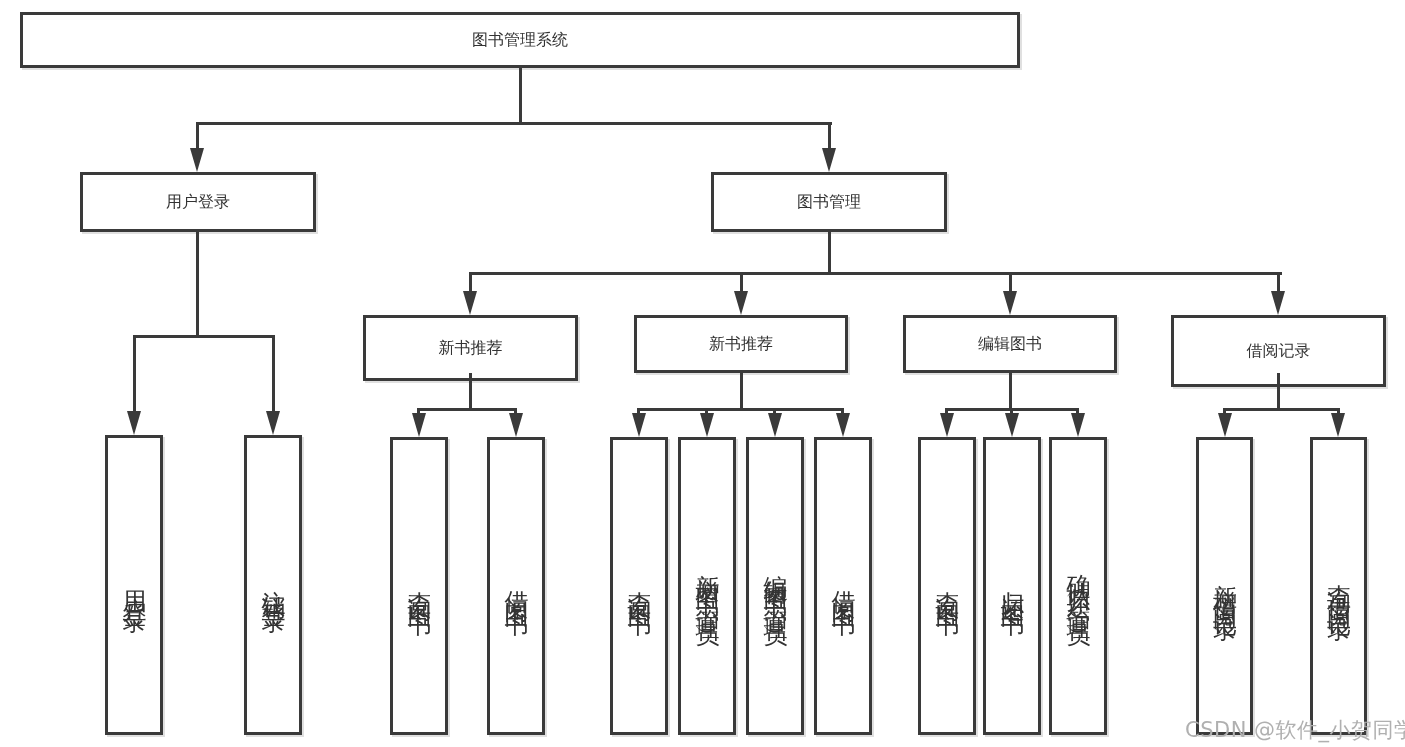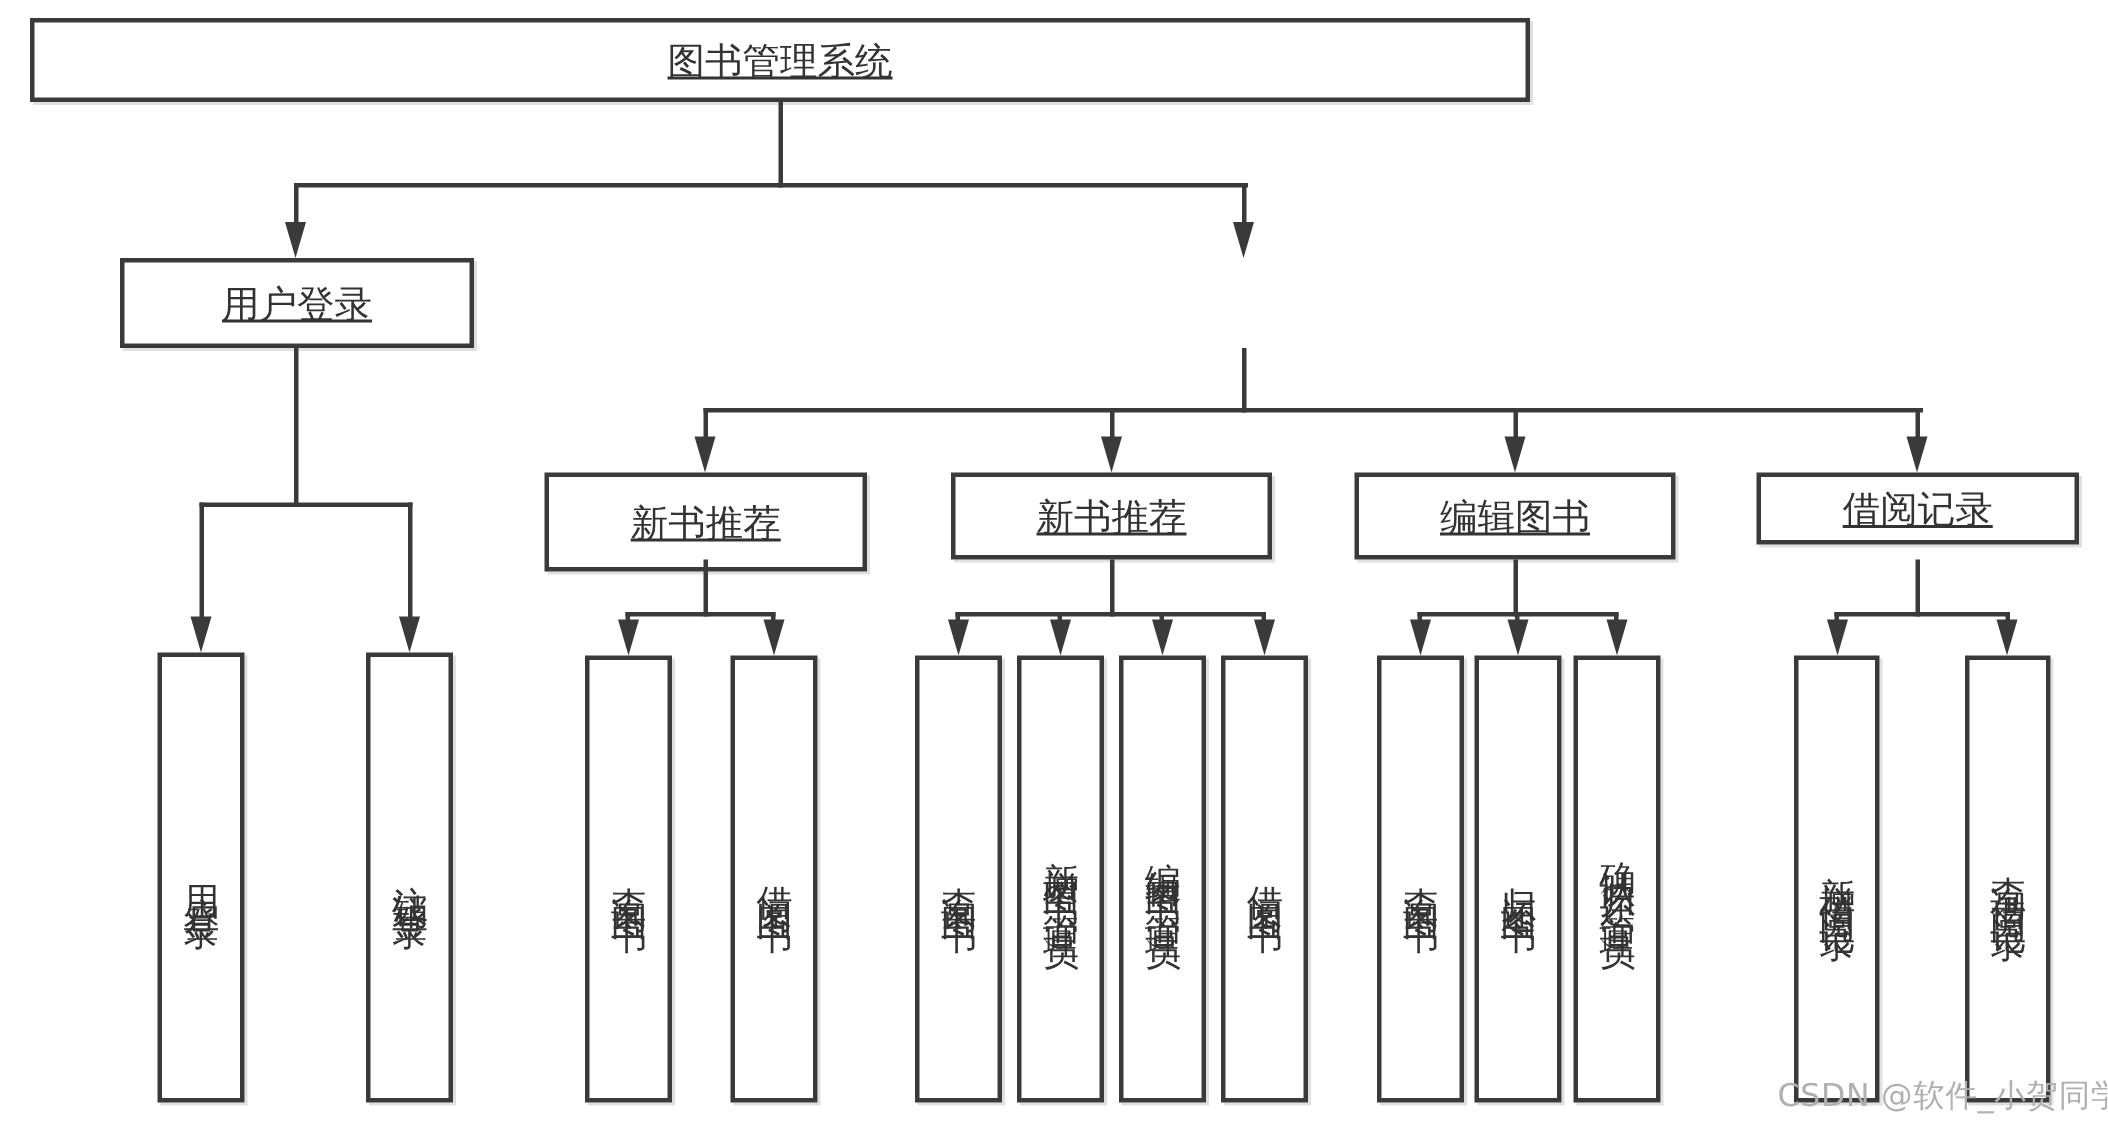--- a/index.html
+++ b/index.html
@@ -8,21 +8,21 @@
     background:var(--background,#ffffff);
     font-family:"DejaVu Sans","Liberation Sans",sans-serif;
   }
   .box{
     position:absolute;box-sizing:border-box;
     border:3px solid var(--line,#3a3a3a);
     background:#ffffff;color:var(--text,#333333);
     display:flex;align-items:center;justify-content:center;
     box-shadow:2px 2px 0 rgba(0,0,0,0.12);
   }
-  .hlabel{font-size:25px;white-space:nowrap;text-decoration:underline;}
+  .hlabel{font-size:16px;white-space:nowrap;}
   .vtext{
     writing-mode:vertical-rl;text-orientation:mixed;
     font-size:24px;letter-spacing:7px;line-height:1.2;white-space:nowrap;
   }
   .line{position:absolute;background:var(--line,#3a3a3a);}
   .ah{
     position:absolute;width:0;height:0;
     border-left:7px solid transparent;border-right:7px solid transparent;
     border-top:24px solid var(--line,#3a3a3a);
   }
@@ -37,31 +37,34 @@
 
 <div id="stage">
 
   <div class="box" style="left:20px;top:12px;width:1000px;height:56px;">
     <span class="hlabel">图书管理系统</span>
   </div>
 
   <div class="box" style="left:80px;top:172px;width:236px;height:60px;">
     <span class="hlabel">用户登录</span>
   </div>
+  <div class="box" style="left:711px;top:172px;width:236px;height:60px;">
+    <span class="hlabel">图书管理</span>
+  </div>
 
   <div class="box" style="left:363px;top:315px;width:215px;height:66px;">
     <span class="hlabel">新书推荐</span>
   </div>
   <div class="box" style="left:634px;top:315px;width:214px;height:58px;">
     <span class="hlabel">新书推荐</span>
   </div>
   <div class="box" style="left:903px;top:315px;width:214px;height:58px;">
     <span class="hlabel">编辑图书</span>
   </div>
-  <div class="box" style="left:1171px;top:315px;width:215px;height:48px;">
+  <div class="box" style="left:1171px;top:315px;width:215px;height:72px;">
     <span class="hlabel">借阅记录</span>
   </div>
 
   <div class="box" style="left:105px;top:435px;width:58px;height:300px;">
     <span class="vtext">用户登录</span>
   </div>
   <div class="box" style="left:244px;top:435px;width:58px;height:300px;">
     <span class="vtext">注销登录</span>
   </div>
 

